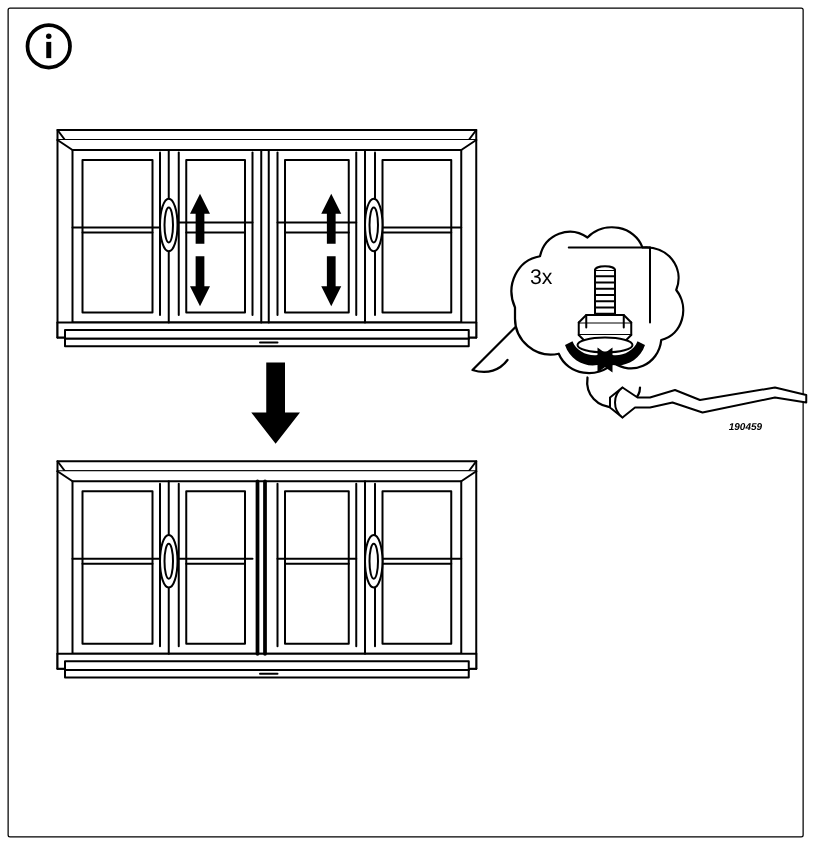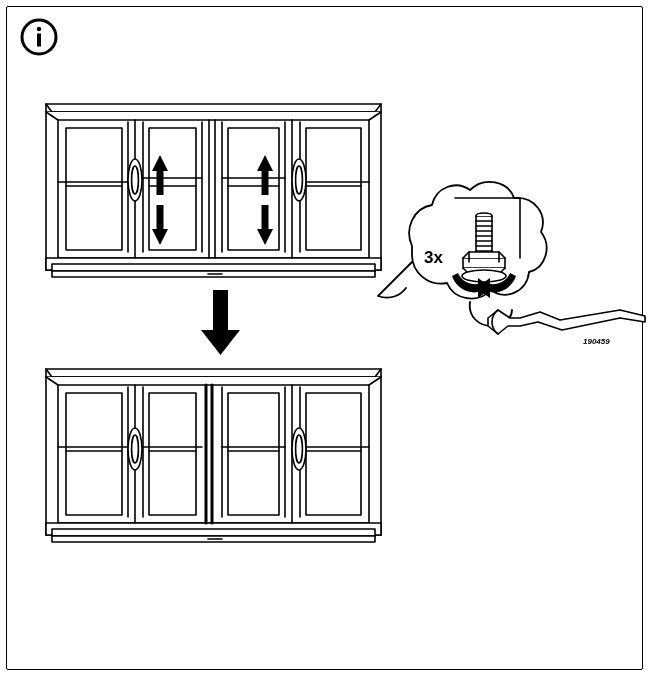--- a/index.html
+++ b/index.html
@@ -32,24 +32,23 @@
     left: 20px;
     top: 18px;
     width: 38px;
     height: 38px;
   }
   .label-3x {
     position: absolute;
     left: 424px;
     top: 212px;
     font-size: 17px;
-    font-weight: bold;
+    font-weight: normal;
     color: #000;
     letter-spacing: 0px;
-    margin-top: 36px;
   }
   .part-number {
     position: absolute;
     left: 583px;
     top: 337px;
     font-size: 8px;
     font-style: italic;
     font-weight: bold;
     color: #000;
     text-align: center;

